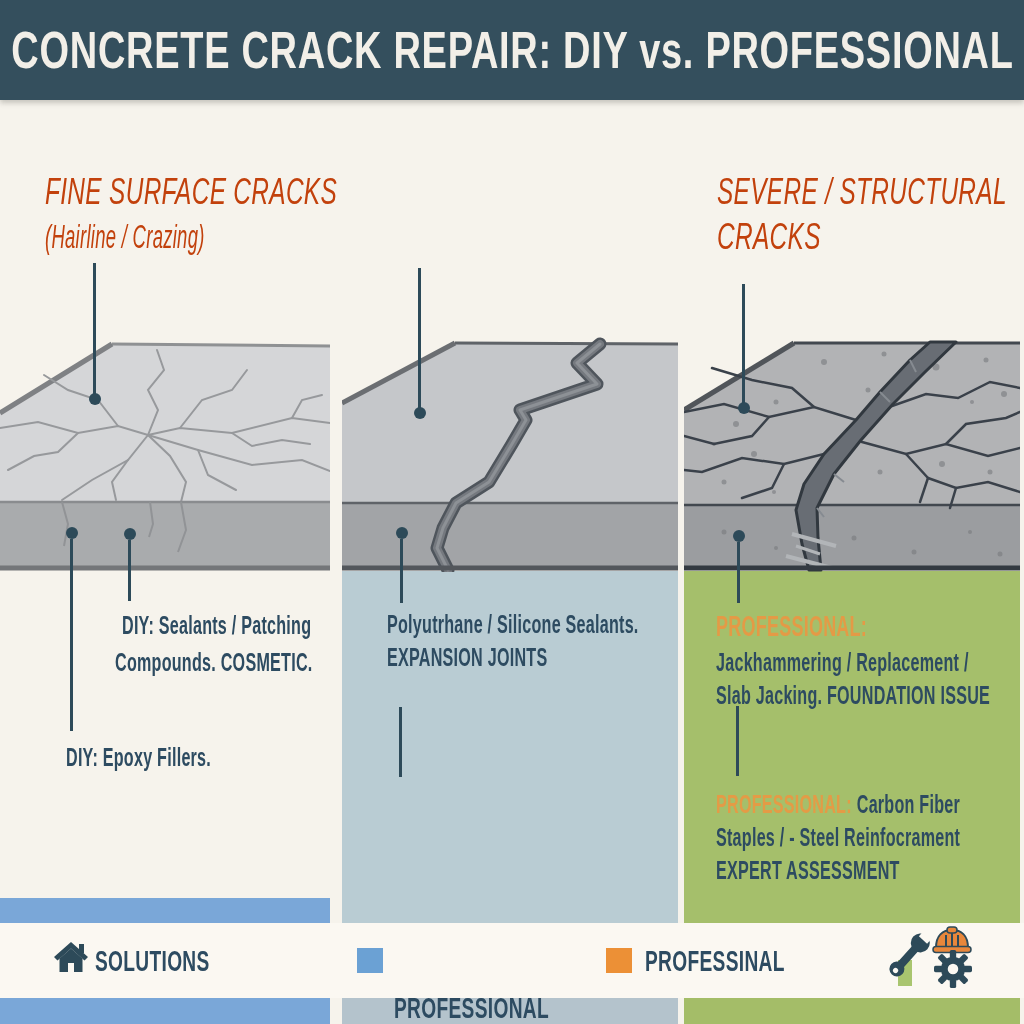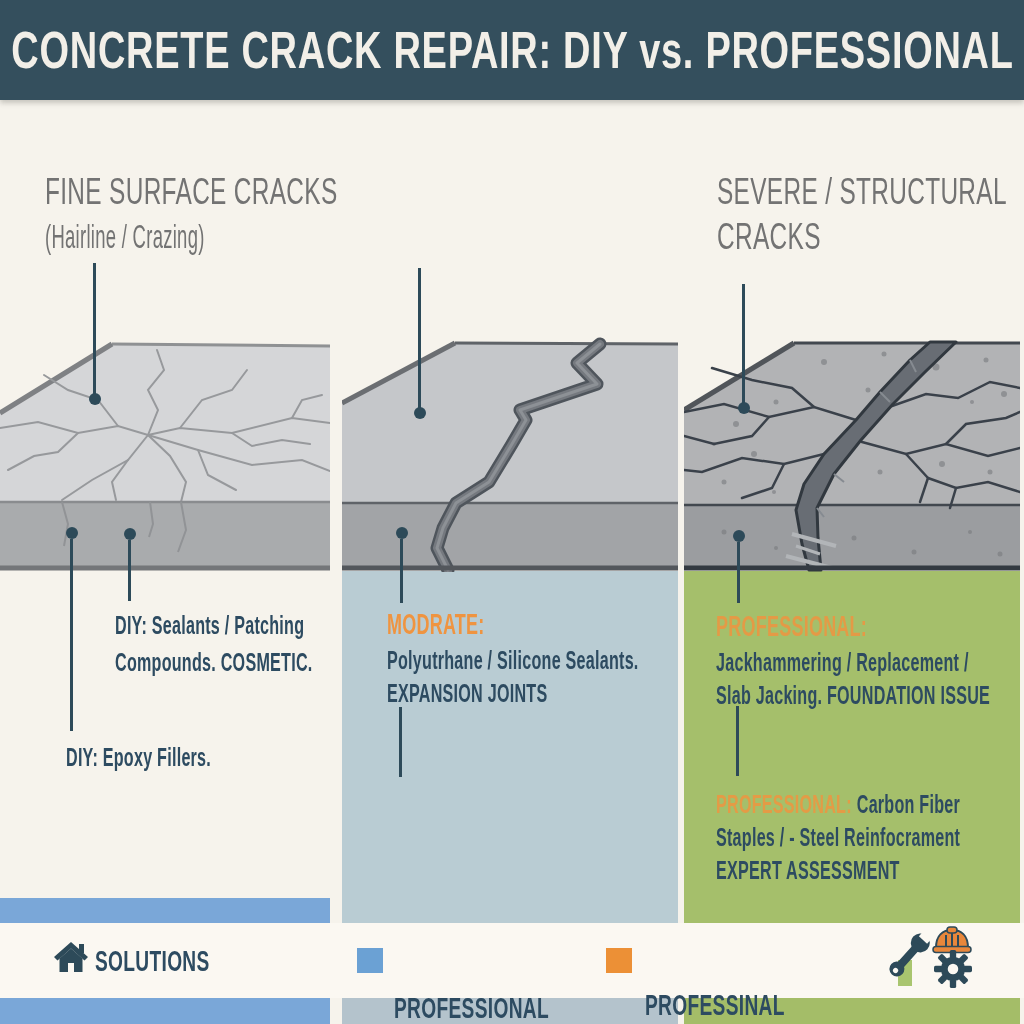--- a/index.html
+++ b/index.html
@@ -6,26 +6,26 @@
   body{width:1024px;height:1024px;font-family:"Liberation Sans",sans-serif;}
   .stage{position:relative;width:1024px;height:1024px;background:#f6f3ec;overflow:hidden;}
   .abs{position:absolute;}
   .t{font-weight:700;color:#2d4b61;}
   .cond{display:inline-block;white-space:nowrap;transform-origin:0 50%;}
   .sx62{transform:scaleX(.62);}
   .sx66{transform:scaleX(.66);}
   .sx56{transform:scaleX(.56);}
   .header{left:0;top:0;width:1024px;height:100px;background:#344f5d;display:flex;align-items:center;justify-content:center;box-shadow:0 3px 5px rgba(60,60,50,.25);}
   .title{font-size:52px;font-weight:700;color:#f2efe8;letter-spacing:1px;white-space:nowrap;transform:scaleX(.73);transform-origin:50% 50%;}
-  .col-heading{color:#737373;line-height:38px;}
+  .col-heading{color:#c2410c;line-height:38px;font-style:italic;}
   .col-heading .h1{font-size:37px;letter-spacing:.5px;}
   .col-heading .h2{font-size:33px;letter-spacing:.5px;}
   .note{font-size:26px;line-height:33px;letter-spacing:.4px;}
   .note .line{height:33px;}
-  .lh37 .line{height:37px;}
+  .lh37 .line{height:37px;text-align:center;}
   .orange{color:#ef9440;}
   .orange.dim{opacity:.85;}
   .label-big{font-size:29px;}
   .vline{position:absolute;width:3px;background:#2d4a59;}
   .dot{position:absolute;width:12px;height:12px;border-radius:50%;background:#2d4a59;}
   .panel2{left:342px;top:571px;width:336px;height:352px;background:#b9ccd3;}
   .panel3{left:684px;top:571px;width:336px;height:352px;background:#a5bf6b;}
   .bar{position:absolute;}
   .legend-label{font-size:29px;letter-spacing:.5px;}
   .swatch{position:absolute;width:26px;height:25px;}
@@ -182,21 +182,20 @@
 
   <div class="abs note lh37 t" style="left:115px;top:609px;">
     <div class="line"><span class="cond sx62">DIY: Sealants / Patching</span></div>
     <div class="line"><span class="cond sx62">Compounds. COSMETIC.</span></div>
   </div>
   <div class="abs note lh37 t" style="left:66px;top:741px;">
     <div class="line"><span class="cond sx62">DIY: Epoxy Fillers.</span></div>
   </div>
 
   <div class="abs note t" style="left:387px;top:608px;">
-    <div style="height:36px;"><span class="cond sx62 orange label-big">MODRATE:</span></div>
     <div class="line"><span class="cond sx62">Polyutrhane / Silicone Sealants.</span></div>
     <div class="line"><span class="cond sx62">EXPANSION JOINTS</span></div>
   </div>
 
   <div class="abs note t" style="left:716px;top:610px;">
     <div style="height:36px;"><span class="cond sx62 orange dim label-big">PROFESSIONAL:</span></div>
     <div class="line"><span class="cond sx62">Jackhammering / Replacement /</span></div>
     <div class="line"><span class="cond sx62">Slab Jacking. FOUNDATION ISSUE</span></div>
   </div>
   <div class="abs note t" style="left:716px;top:788px;">
@@ -209,21 +208,21 @@
     <rect x="26" y="3" width="5" height="9"></rect>
     <polygon points="18,1 1,16 4.5,19.5 18,7.5 31.5,19.5 35,16"></polygon>
     <path d="M6.5,17.5 L18,7.5 L29.5,17.5 L29.5,31 L21,31 L21,22 L15,22 L15,31 L6.5,31 Z"></path>
   </svg>
   <div class="abs t legend-label" style="left:95px;top:945px;"><span class="cond sx66">SOLUTIONS</span></div>
 
   <div class="abs swatch" style="left:357px;top:948px;background:#6ba1d4;"></div>
   <div class="abs t legend-label" style="left:394px;top:945px;margin-top:47px;"><span class="cond sx66">PROFESSIONAL</span></div>
 
   <div class="abs swatch" style="left:606px;top:948px;background:#ec9036;"></div>
-  <div class="abs t legend-label" style="left:645px;top:945px;margin-top:44px;"><span class="cond sx66">PROFESSINAL</span></div>
+  <div class="abs t legend-label" style="left:645px;top:945px;"><span class="cond sx66">PROFESSINAL</span></div>
 
   <div class="abs" style="left:885px;top:924px;width:110px;height:72px;">
     <div class="abs" style="left:13px;top:36px;width:14px;height:26px;background:#a9c56f;"></div>
     <svg class="abs" style="left:2px;top:4px;" width="44" height="58" viewBox="0 0 44 58">
       <g fill="#2d4a59" transform="rotate(42 22 29)">
         <circle cx="21" cy="11" r="9.5"></circle>
         <rect x="15.5" y="-3" width="11" height="10" fill="#fbf8f2"></rect>
         <rect x="17" y="13" width="8" height="31" rx="3"></rect>
         <circle cx="21" cy="46" r="7.5"></circle>
         <circle cx="21" cy="48" r="2.6" fill="#fbf8f2"></circle>

